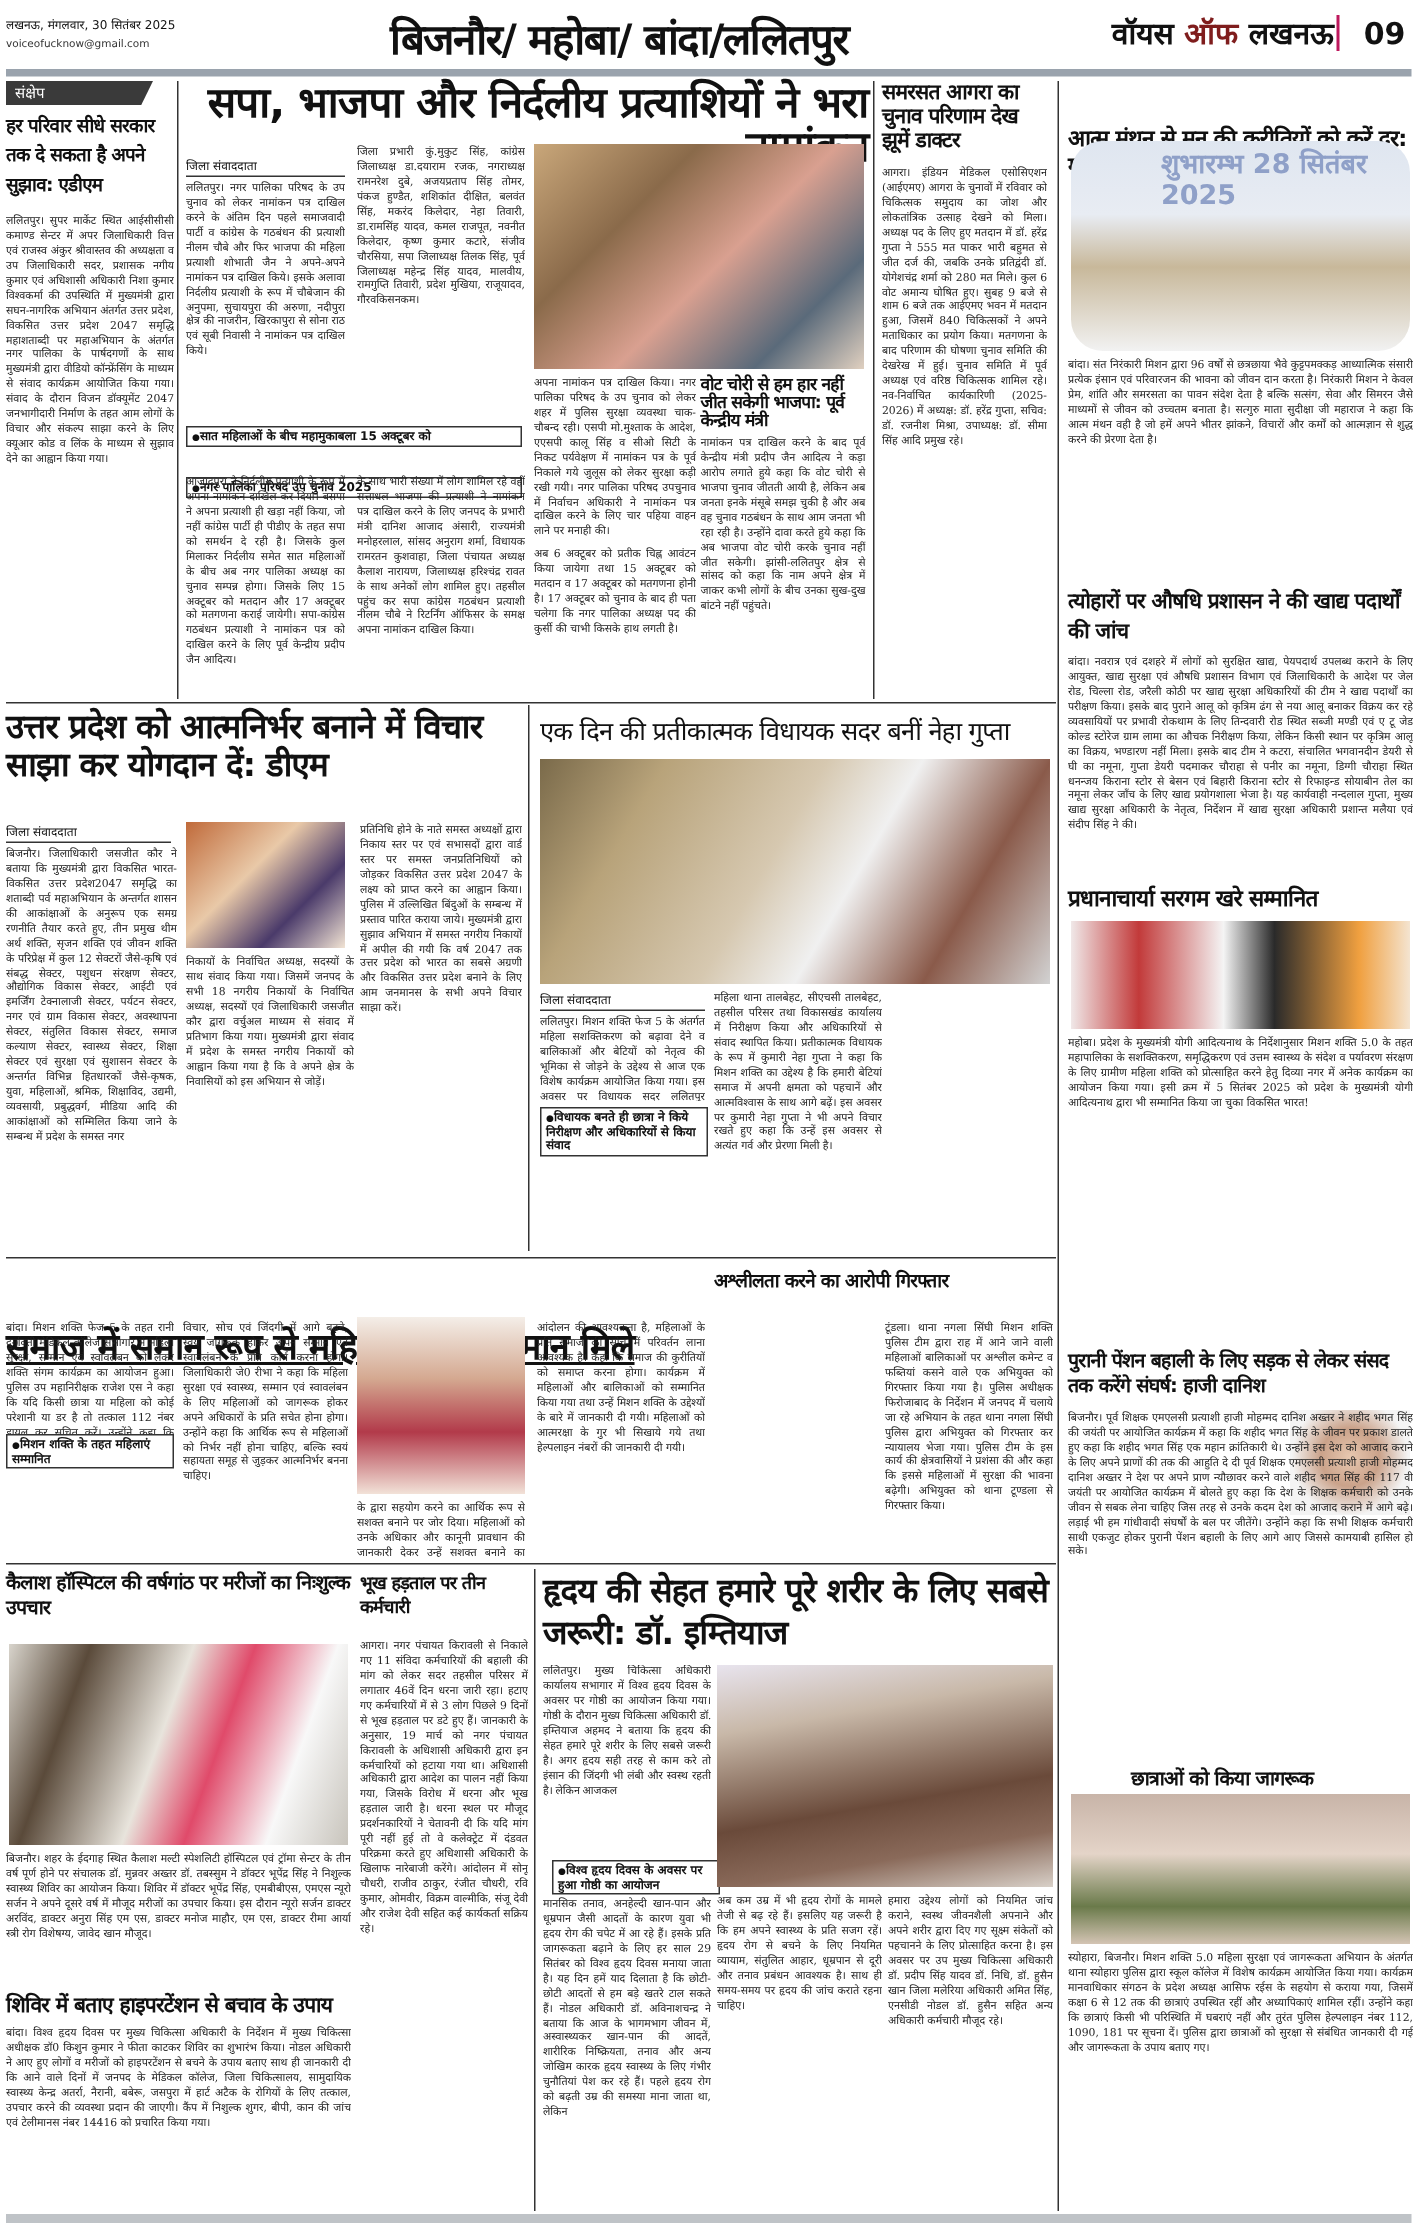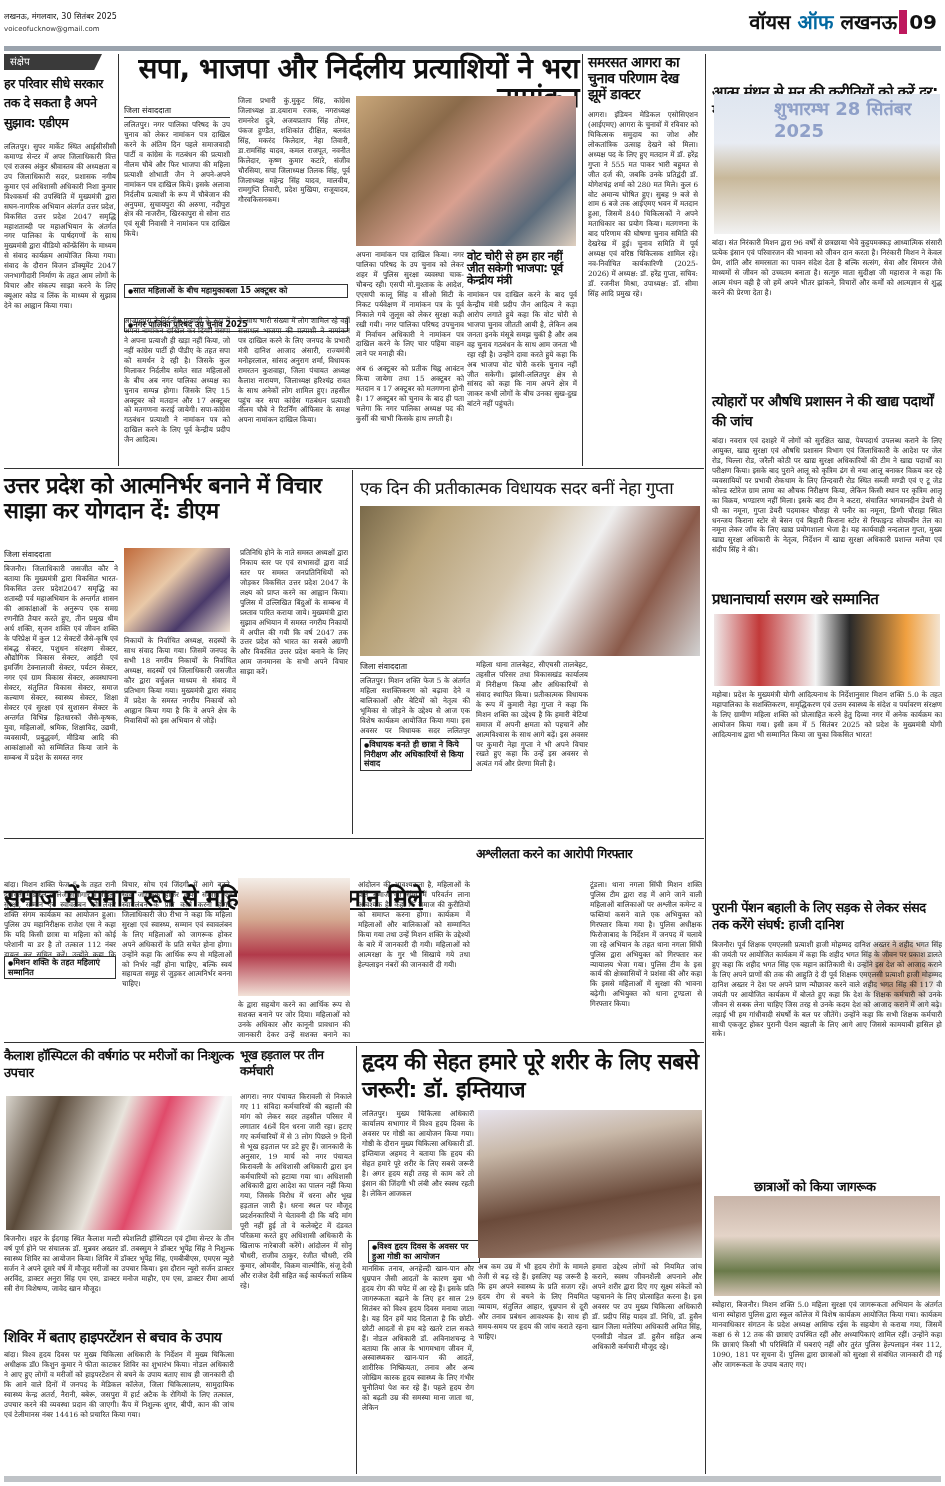--- a/index.html
+++ b/index.html
@@ -2,43 +2,44 @@
 <html><head>
 <meta charset="utf-8">
 <style>
   * { box-sizing: border-box; margin: 0; padding: 0; }
   body { width: 945px; height: 1486px; background: #fff; font-family: "DejaVu Sans", sans-serif; color: #111; overflow: hidden; position: relative; }
   .masthead { position: absolute; left: 0; top: 0; width: 945px; height: 46px; }
   .mh-date { position: absolute; left: 4px; top: 10px; font-size: 8px; }
   .mh-email { position: absolute; left: 4px; top: 25px; font-size: 7px; color: #333; }
   .mh-title { position: absolute; left: 260px; top: 6px; font-size: 28px; font-weight: bold; letter-spacing: -1px; }
   .mh-brand { position: absolute; right: 8px; top: 8px; font-size: 20px; font-weight: bold; }
-  .mh-brand .accent { color: #0369a1; }
+  .mh-brand .accent { color: #7f1d1d; }
   .mh-bar { position: absolute; left: 4px; top: 46px; width: 937px; height: 5px; background: #9aa3ad; }
   .colrule { position: absolute; width: 1px; background: #333; }
   .hrule { position: absolute; height: 1px; background: #333; }
   .head { position: absolute; font-weight: bold; line-height: 1.05; letter-spacing: -0.5px; }
   .body-text { position: absolute; font-size: 7.2px; line-height: 1.38; text-align: justify; color: #222; font-family: "DejaVu Serif", serif; overflow: hidden; }
   .byline { position: absolute; font-size: 8px; border-bottom: 1px solid #333; padding-bottom: 2px; }
   .photo { position: absolute; overflow: hidden; }
   .tag { position: absolute; font-size: 8px; font-weight: bold; border: 1px solid #333; padding: 1px 3px; background: #fff; line-height: 1.2; }
   .tag::before { content: "\25CF "; font-size: 6px; }
   .sankshep { position: absolute; left: 4px; top: 54px; width: 98px; height: 16px; background: #3a3a3a; color: #fff; font-size: 10px; padding-left: 6px; clip-path: polygon(0 0, 100% 0, 92% 100%, 0 100%); }
   .bottom-bar { position: absolute; left: 4px; top: 1476px; width: 937px; height: 6px; background: #bfc3c7; }
 </style>
 </head>
 <body>
 
 <div class="masthead">
   <div class="mh-date">लखनऊ, मंगलवार, 30 सितंबर 2025</div>
   <div class="mh-email">voiceofucknow@gmail.com</div>
+  <div class="mh-title">बिजनौर/ महोबा/ बांदा/ललितपुर</div>
   <div class="mh-brand">
     <span>वॉयस</span>
     <span class="accent">ऑफ</span>
-    <span>लखनऊ</span><span style="margin-left:2px;border-left:8px solid #be185d;padding-left:2px">09</span>
+    <span>लखनऊ</span><span style="margin-left:2px;border-left:2px solid #be185d;padding-left:16px">09</span>
   </div>
 </div>
 <div class="mh-bar"></div>
 
 <div class="sankshep">संक्षेप</div>
 <div class="head" style="left:4px;top:74px;width:112px;font-size:12.5px;line-height:1.55;">हर परिवार सीधे सरकार तक दे सकता है अपने सुझाव: एडीएम</div>
 <div class="body-text" style="left:4px;top:142px;width:112px;height:330px;">ललितपुर। सुपर मार्केट स्थित आईसीसीसी कमाण्ड सेन्टर में अपर जिलाधिकारी वित्त एवं राजस्व अंकुर श्रीवास्तव की अध्यक्षता व उप जिलाधिकारी सदर, प्रशासक नगीय कुमार एवं अधिशासी अधिकारी निशा कुमार विश्वकर्मा की उपस्थिति में मुख्यमंत्री द्वारा सघन-नागरिक अभियान अंतर्गत उत्तर प्रदेश, विकसित उत्तर प्रदेश 2047 समृद्धि महाशताब्दी पर महाअभियान के अंतर्गत नगर पालिका के पार्षदगणों के साथ मुख्यमंत्री द्वारा वीडियो कॉन्फ्रेंसिंग के माध्यम से संवाद कार्यक्रम आयोजित किया गया। संवाद के दौरान विजन डॉक्यूमेंट 2047 जनभागीदारी निर्माण के तहत आम लोगों के विचार और संकल्प साझा करने के लिए क्यूआर कोड व लिंक के माध्यम से सुझाव देने का आह्वान किया गया।</div>
 <div class="colrule" style="left:118px;top:54px;height:412px;"></div>
 
 <div class="head" style="left:124px;top:54px;width:455px;font-size:28px;text-align:right;">सपा, भाजपा और निर्दलीय प्रत्याशियों ने भरा नामांकन</div>
@@ -55,21 +56,21 @@
 <div class="head" style="left:467px;top:250px;width:110px;font-size:11.5px;">वोट चोरी से हम हार नहीं जीत सकेगी भाजपा: पूर्व केन्द्रीय मंत्री</div>
 <div class="body-text" style="left:467px;top:290px;width:110px;height:176px;">नामांकन पत्र दाखिल करने के बाद पूर्व केन्द्रीय मंत्री प्रदीप जैन आदित्य ने कड़ा आरोप लगाते हुये कहा कि वोट चोरी से भाजपा चुनाव जीतती आयी है, लेकिन अब जनता इनके मंसूबे समझ चुकी है और अब वह चुनाव गठबंधन के साथ आम जनता भी रहा रही है। उन्होंने दावा करते हुये कहा कि अब भाजपा वोट चोरी करके चुनाव नहीं जीत सकेगी। झांसी-ललितपुर क्षेत्र से सांसद को कहा कि नाम अपने क्षेत्र में जाकर कभी लोगों के बीच उनका सुख-दुख बांटने नहीं पहुंचते।</div>
 <div class="body-text" style="left:356px;top:364px;width:108px;height:102px;">अब 6 अक्टूबर को प्रतीक चिह्न आवंटन किया जायेगा तथा 15 अक्टूबर को मतदान व 17 अक्टूबर को मतगणना होनी है। 17 अक्टूबर को चुनाव के बाद ही पता चलेगा कि नगर पालिका अध्यक्ष पद की कुर्सी की चाभी किसके हाथ लगती है।</div>
 
 <div class="colrule" style="left:582px;top:54px;height:412px;"></div>
 <div class="head" style="left:588px;top:54px;width:112px;font-size:14px;line-height:1.15;">समरसत आगरा का चुनाव परिणाम देख झूमें डाक्टर</div>
 <div class="body-text" style="left:588px;top:110px;width:110px;height:356px;">आगरा। इंडियन मेडिकल एसोसिएशन (आईएमए) आगरा के चुनावों में रविवार को चिकित्सक समुदाय का जोश और लोकतांत्रिक उत्साह देखने को मिला। अध्यक्ष पद के लिए हुए मतदान में डॉ. हरेंद्र गुप्ता ने 555 मत पाकर भारी बहुमत से जीत दर्ज की, जबकि उनके प्रतिद्वंदी डॉ. योगेशचंद्र शर्मा को 280 मत मिले। कुल 6 वोट अमान्य घोषित हुए। सुबह 9 बजे से शाम 6 बजे तक आईएमए भवन में मतदान हुआ, जिसमें 840 चिकित्सकों ने अपने मताधिकार का प्रयोग किया। मतगणना के बाद परिणाम की घोषणा चुनाव समिति की देखरेख में हुई। चुनाव समिति में पूर्व अध्यक्ष एवं वरिष्ठ चिकित्सक शामिल रहे। नव-निर्वाचित कार्यकारिणी (2025-2026) में अध्यक्ष: डॉ. हरेंद्र गुप्ता, सचिव: डॉ. रजनीश मिश्रा, उपाध्यक्ष: डॉ. सीमा सिंह आदि प्रमुख रहे।</div>
 <div class="colrule" style="left:705px;top:54px;height:1420px;"></div>
 
 <div class="head" style="left:712px;top:54px;width:230px;font-size:15px;line-height:1.2;margin-top:29px;">आत्म मंथन से मन की कुरीतियों को करें दूर: माता सुदीक्षा</div>
-<div class="photo" style="left:714px;top:94px;width:226px;height:140px;background:linear-gradient(180deg,#dfe6f0 0%,#e8ecf3 35%,#c8b89a 60%,#f2f2f2 100%);">
+<div class="photo" style="left:714px;top:94px;width:226px;height:140px;background:linear-gradient(180deg,#dfe6f0 0%,#e8ecf3 35%,#c8b89a 60%,#f2f2f2 100%);border-radius:21px;">
   <div style="position:absolute;left:60px;top:2px;font-size:18px;color:#8fa0c8;font-weight:bold;">शुभारम्भ 28 सितंबर 2025</div>
 </div>
 <div class="body-text" style="left:712px;top:238px;width:230px;height:150px;">बांदा। संत निरंकारी मिशन द्वारा 96 वर्षों से छत्रछाया भैवे कुट्टपमक्कड़ आध्यात्मिक संसारी प्रत्येक इंसान एवं परिवारजन की भावना को जीवन दान करता है। निरंकारी मिशन ने केवल प्रेम, शांति और समरसता का पावन संदेश देता है बल्कि सत्संग, सेवा और सिमरन जैसे माध्यमों से जीवन को उच्चतम बनाता है। सत्गुरु माता सुदीक्षा जी महाराज ने कहा कि आत्म मंथन वही है जो हमें अपने भीतर झांकने, विचारों और कर्मों को आत्मज्ञान से शुद्ध करने की प्रेरणा देता है।</div>
 
 <div class="head" style="left:712px;top:392px;width:230px;font-size:14px;line-height:1.4;">त्योहारों पर औषधि प्रशासन ने की खाद्य पदार्थों की जांच</div>
 <div class="body-text" style="left:712px;top:436px;width:230px;height:150px;">बांदा। नवरात्र एवं दशहरे में लोगों को सुरक्षित खाद्य, पेयपदार्थ उपलब्ध कराने के लिए आयुक्त, खाद्य सुरक्षा एवं औषधि प्रशासन विभाग एवं जिलाधिकारी के आदेश पर जेल रोड, चिल्ला रोड, जरैली कोठी पर खाद्य सुरक्षा अधिकारियों की टीम ने खाद्य पदार्थों का परीक्षण किया। इसके बाद पुराने आलू को कृत्रिम ढंग से नया आलू बनाकर विक्रय कर रहे व्यवसायियों पर प्रभावी रोकथाम के लिए तिन्दवारी रोड स्थित सब्जी मण्डी एवं ए टू जेड कोल्ड स्टोरेज ग्राम लामा का औचक निरीक्षण किया, लेकिन किसी स्थान पर कृत्रिम आलू का विक्रय, भण्डारण नहीं मिला। इसके बाद टीम ने कटरा, संचालित भगवानदीन डेयरी से घी का नमूना, गुप्ता डेयरी पदमाकर चौराहा से पनीर का नमूना, डिग्गी चौराहा स्थित धनन्जय किराना स्टोर से बेसन एवं बिहारी किराना स्टोर से रिफाइन्ड सोयाबीन तेल का नमूना लेकर जाँच के लिए खाद्य प्रयोगशाला भेजा है। यह कार्यवाही नन्दलाल गुप्ता, मुख्य खाद्य सुरक्षा अधिकारी के नेतृत्व, निर्देशन में खाद्य सुरक्षा अधिकारी प्रशान्त मलैया एवं संदीप सिंह ने की।</div>
 
 <div class="head" style="left:712px;top:592px;width:230px;font-size:15px;">प्रधानाचार्या सरगम खरे सम्मानित</div>
 <div class="photo" style="left:714px;top:614px;width:226px;height:72px;background:linear-gradient(90deg,#f0e8e8 0%,#c23a3a 20%,#f4f4f4 45%,#2a2a2a 60%,#f0a040 85%,#f4e4d0 100%);"></div>
 <div class="body-text" style="left:712px;top:690px;width:230px;height:206px;">महोबा। प्रदेश के मुख्यमंत्री योगी आदित्यनाथ के निर्देशानुसार मिशन शक्ति 5.0 के तहत महापालिका के सशक्तिकरण, समृद्धिकरण एवं उत्तम स्वास्थ्य के संदेश व पर्यावरण संरक्षण के लिए ग्रामीण महिला शक्ति को प्रोत्साहित करने हेतु दिव्या नगर में अनेक कार्यक्रम का आयोजन किया गया। इसी क्रम में 5 सितंबर 2025 को प्रदेश के मुख्यमंत्री योगी आदित्यनाथ द्वारा भी सम्मानित किया जा चुका विकसित भारत!</div>

